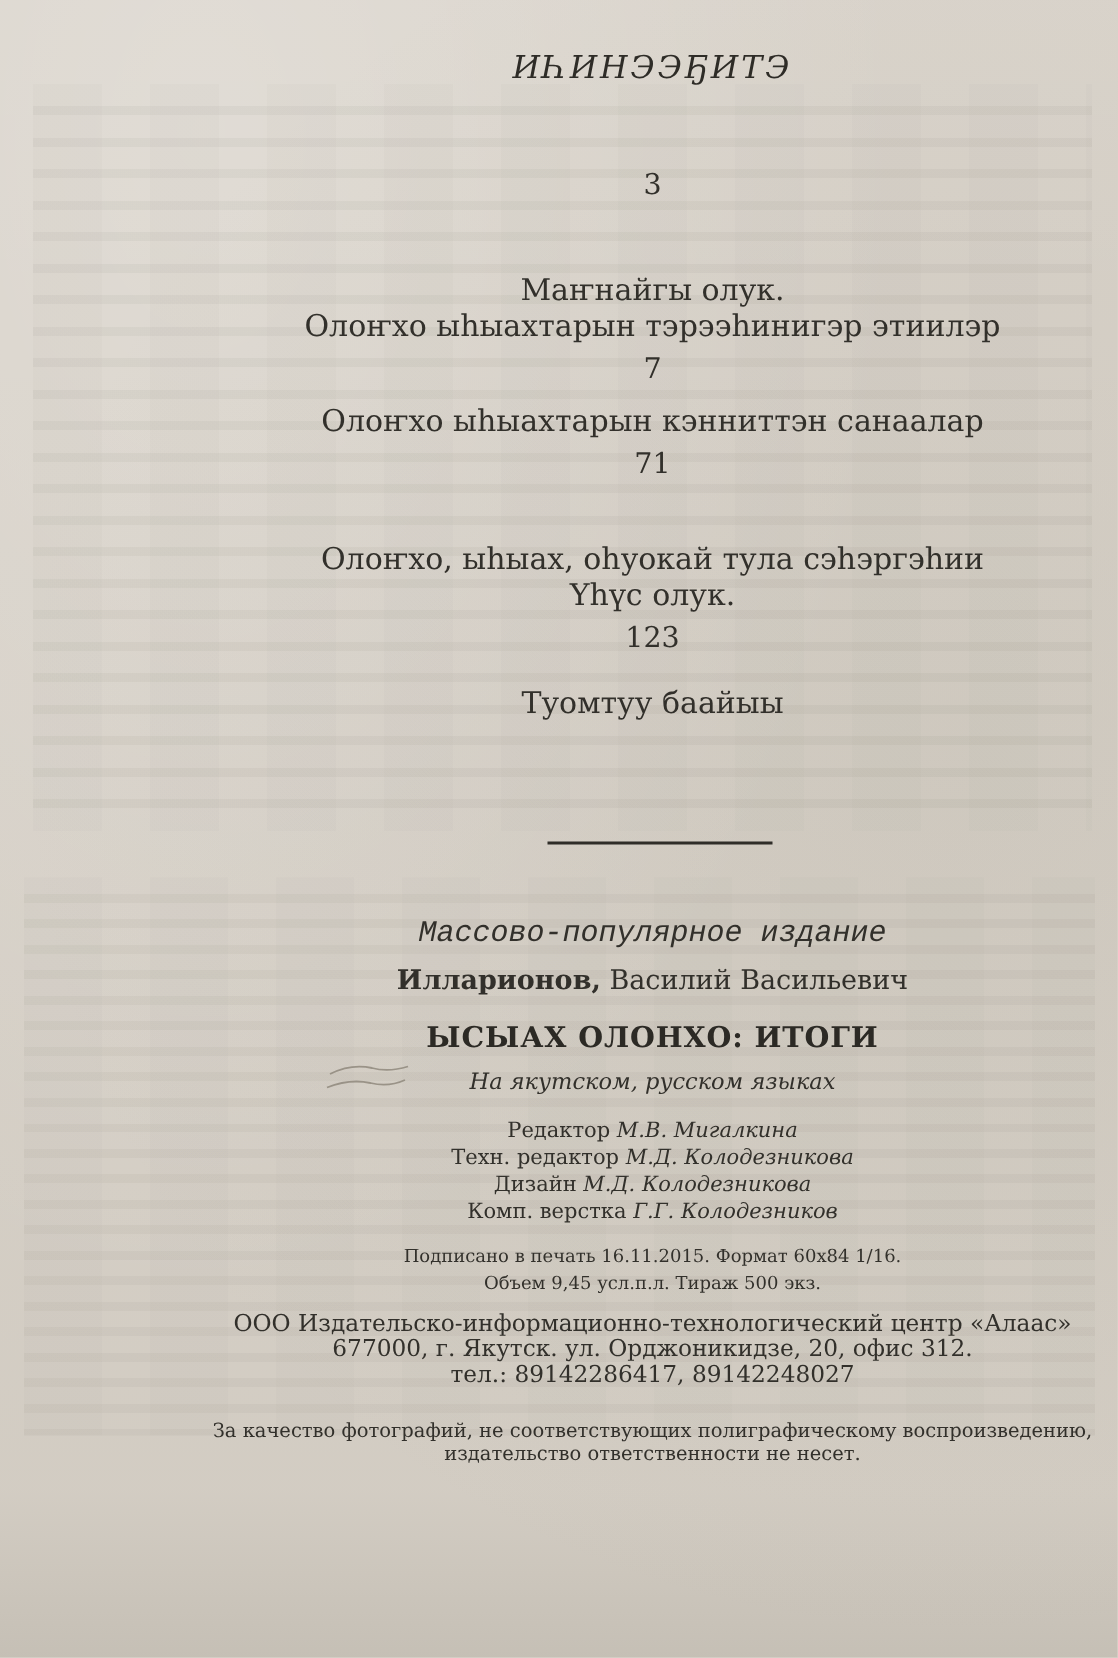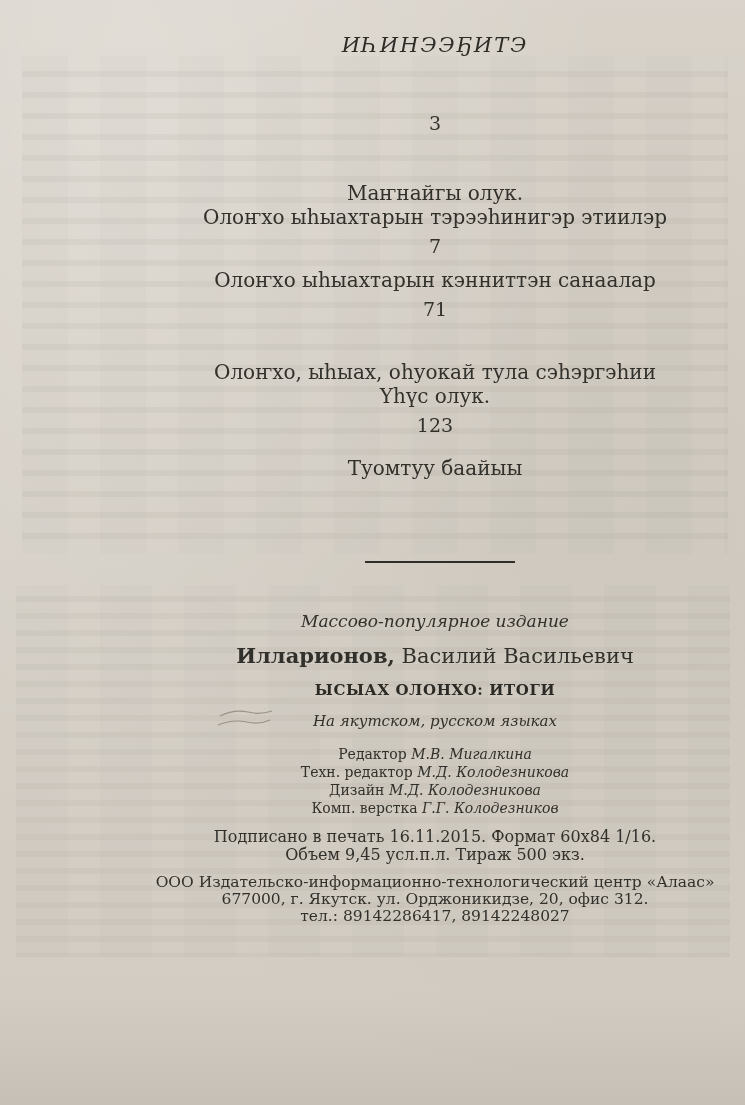--- a/index.html
+++ b/index.html
@@ -35,28 +35,28 @@
   .col{position:absolute;left:130px;top:0;width:610px;height:869px;}
   .col > div{position:absolute;left:0;right:0;text-align:center;}
 
   .toc-title{top:33px;font-size:21px;font-style:italic;letter-spacing:2px;color:#2e2c27;}
   .toc-entry{font-size:20px;line-height:24px;}
   .toc-entry .pg{margin-top:5px;font-size:19px;}
   .e1{top:106px;} .e2{top:181px;} .e3{top:268px;} .e4{top:360px;} .e5{top:432px;margin-top:24px;}
 
   .rule{top:561px;left:50%!important;right:auto!important;margin-left:-70px;width:150px;height:2px;background:#2f2d28;}
 
-  .edition{top:611px;font-size:17px;font-style:italic;}
-  .author{top:643px;font-size:21px;}
+  .edition{top:611px;font-size:20px;font-style:italic;font-family:Liberation Mono, monospace;}
+  .author{top:643px;font-size:18px;}
   .author .sur{font-weight:bold;}
-  .btitle{top:681px;font-size:15px;font-weight:bold;letter-spacing:0.6px;color:#2c2a25;}
+  .btitle{top:681px;font-size:19px;font-weight:bold;letter-spacing:0.6px;color:#2c2a25;}
   .langs{top:712px;font-size:15px;font-style:italic;}
   .staff{top:745px;font-size:14px;line-height:18px;}
   .staff .nm{font-style:italic;}
-  .printinfo{top:828px;font-size:16px;line-height:18px;}
+  .printinfo{top:828px;font-size:12px;line-height:18px;}
   .publisher{top:874px;font-size:15.5px;line-height:17px;}
   .disclaimer{top:947px;font-size:13px;line-height:15px;}
 
   .pencil-mark{position:absolute;left:216px;top:703px;pointer-events:none;}
 </style>
 </head>
 <body>
 
 <div class="paper-shade"></div>
 <div class="bleed bleed-upper"></div>
@@ -112,19 +112,23 @@
     <div>Подписано в печать 16.11.2015. Формат 60х84 1/16.</div>
     <div>Объем 9,45 усл.п.л. Тираж 500 экз.</div>
   </div>
 
   <div class="publisher">
     <div>ООО Издательско-информационно-технологический центр «Алаас»</div>
     <div>677000, г. Якутск. ул. Орджоникидзе, 20, офис 312.</div>
     <div>тел.: 89142286417, 89142248027</div>
   </div>
 
+  <div class="disclaimer">
+    <div>За качество фотографий, не соответствующих полиграфическому воспроизведению,</div>
+    <div>издательство ответственности не несет.</div>
+  </div>
 
 </div>
 
 <svg class="pencil-mark" width="62" height="28" viewBox="0 0 62 28">
   <path d="M4,13 q14,-7 28,-4 q11,3 24,-1" fill="none" stroke="#8f887c" stroke-width="1.2" opacity="0.85"></path>
   <path d="M2,22 q15,-6 29,-3 q12,3 23,-2" fill="none" stroke="#8f887c" stroke-width="1.2" opacity="0.85"></path>
 </svg>
 
 </body></html>

